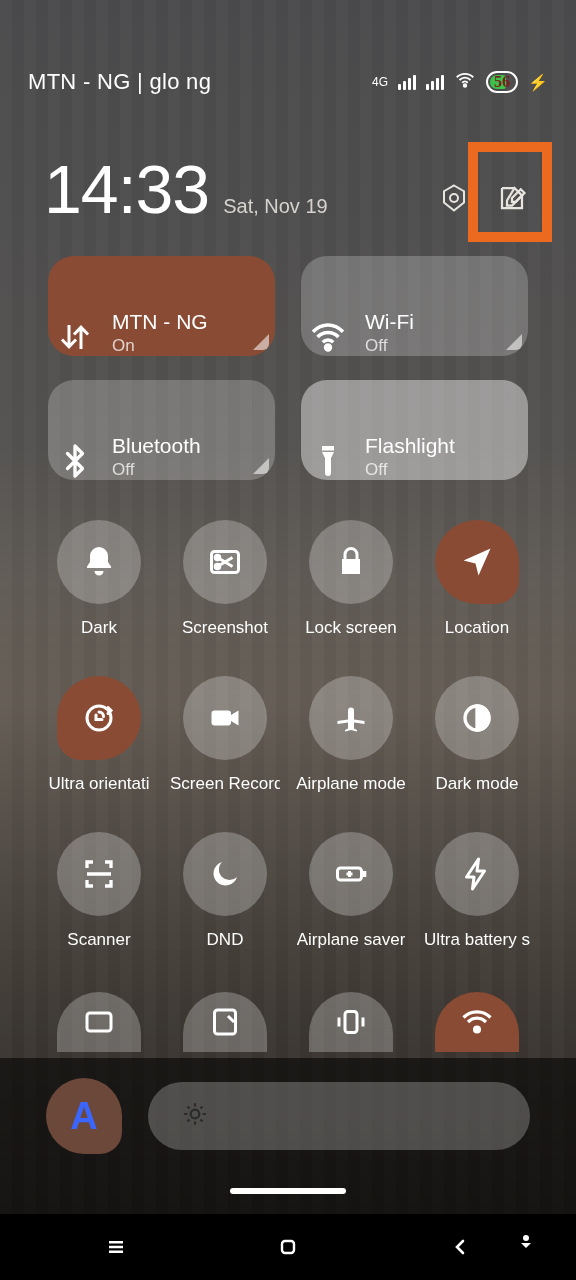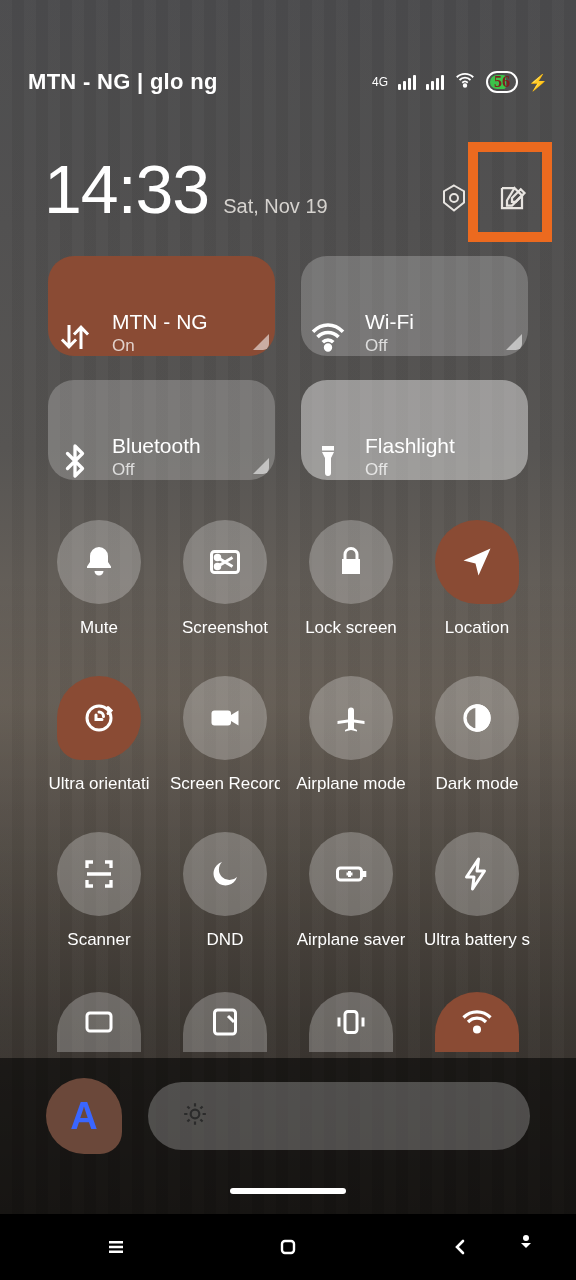--- a/index.html
+++ b/index.html
@@ -16,21 +16,21 @@
       repeating-linear-gradient(90deg, rgba(255,255,255,0.02) 0 12px, rgba(0,0,0,0.02) 12px 24px),
       linear-gradient(180deg, transparent 0 45%, rgba(0,0,0,0.25) 80%);
     pointer-events:none;
   }
 
   .status-bar {
     position: absolute; top: 0; left: 0; right: 0; height: 108px;
     display: flex; align-items: center; justify-content: space-between;
     padding: 0 28px; padding-top: 56px;
   }
-  .status-left { font-size: 22px; font-weight: 700; letter-spacing: 0.3px; }
+  .status-left { font-size: 22px; font-weight: 400; letter-spacing: 0.3px; }
   .status-right { display: flex; align-items: center; gap: 10px; }
   .status-4g { font-size: 12px; line-height: 10px; text-align: center; }
   .signal-bars { display: inline-flex; align-items: flex-end; gap: 2px; }
   .signal-bars span { width: 3px; background: #fff; border-radius: 1px; }
   .signal-bars span:nth-child(1){height:6px} .signal-bars span:nth-child(2){height:9px}
   .signal-bars span:nth-child(3){height:12px} .signal-bars span:nth-child(4){height:15px}
   .wifi-status svg { width: 22px; height: 22px; }
   .battery-pill {
     display: inline-flex; align-items: center; gap: 4px;
     border: 2px solid #fff; border-radius: 12px; padding: 0 6px; height: 22px; position: relative;
@@ -249,21 +249,21 @@
 </div>
 
 <div class="toggles">
 
   <div class="toggle">
     <div class="circ">
         <svg viewBox="0 0 24 24" fill="#fff">
           <path d="M12 2a6 6 0 0 0-6 6v4l-2 3v1h16v-1l-2-3V8a6 6 0 0 0-6-6zM9 18a3 3 0 0 0 6 0H9z"></path>
         </svg>
       </div>
-    <div class="toggle-label">Mute</div>
+    <div class="toggle-label">Dark</div>
   </div>
 
   <div class="toggle">
     <div class="circ">
         <svg viewBox="0 0 24 24" fill="none" stroke="#fff" stroke-width="2">
           <rect x="3" y="5" width="18" height="14" rx="2"></rect>
           <path d="M7 9l10 6M17 9L7 15"></path>
           <circle cx="7" cy="9" r="1.5" fill="#fff"></circle>
           <circle cx="7" cy="15" r="1.5" fill="#fff"></circle>
         </svg>

